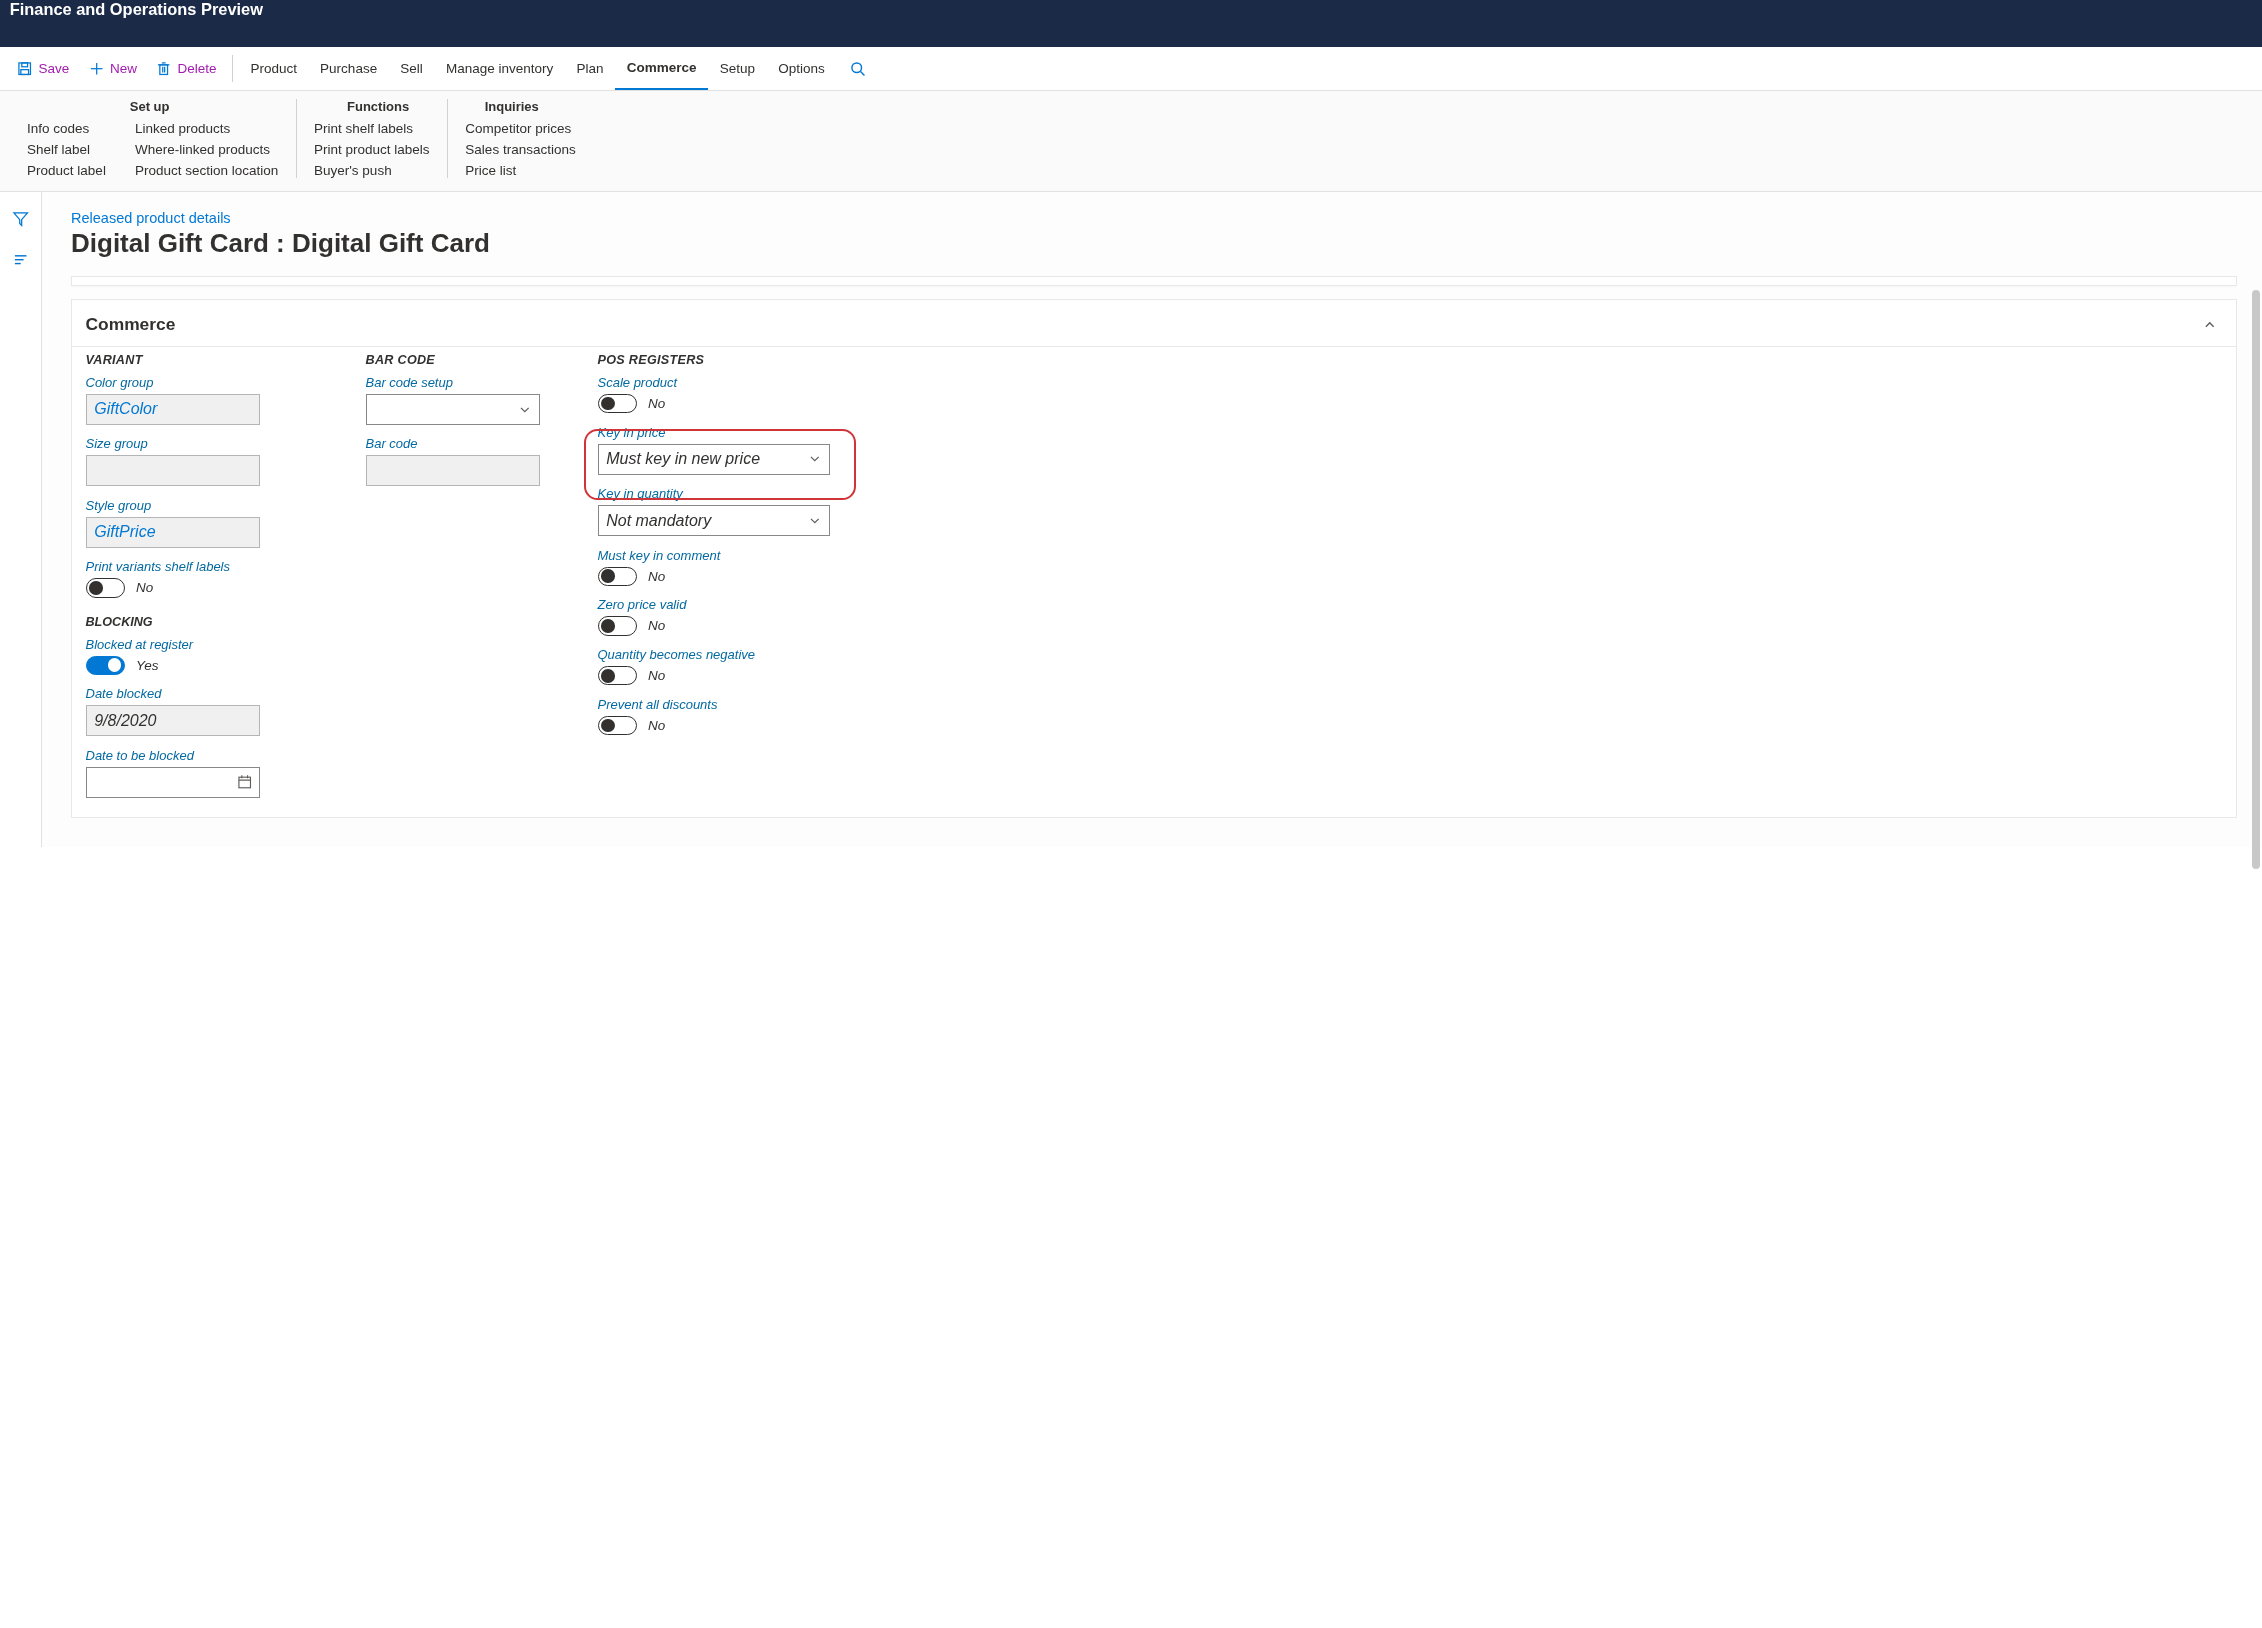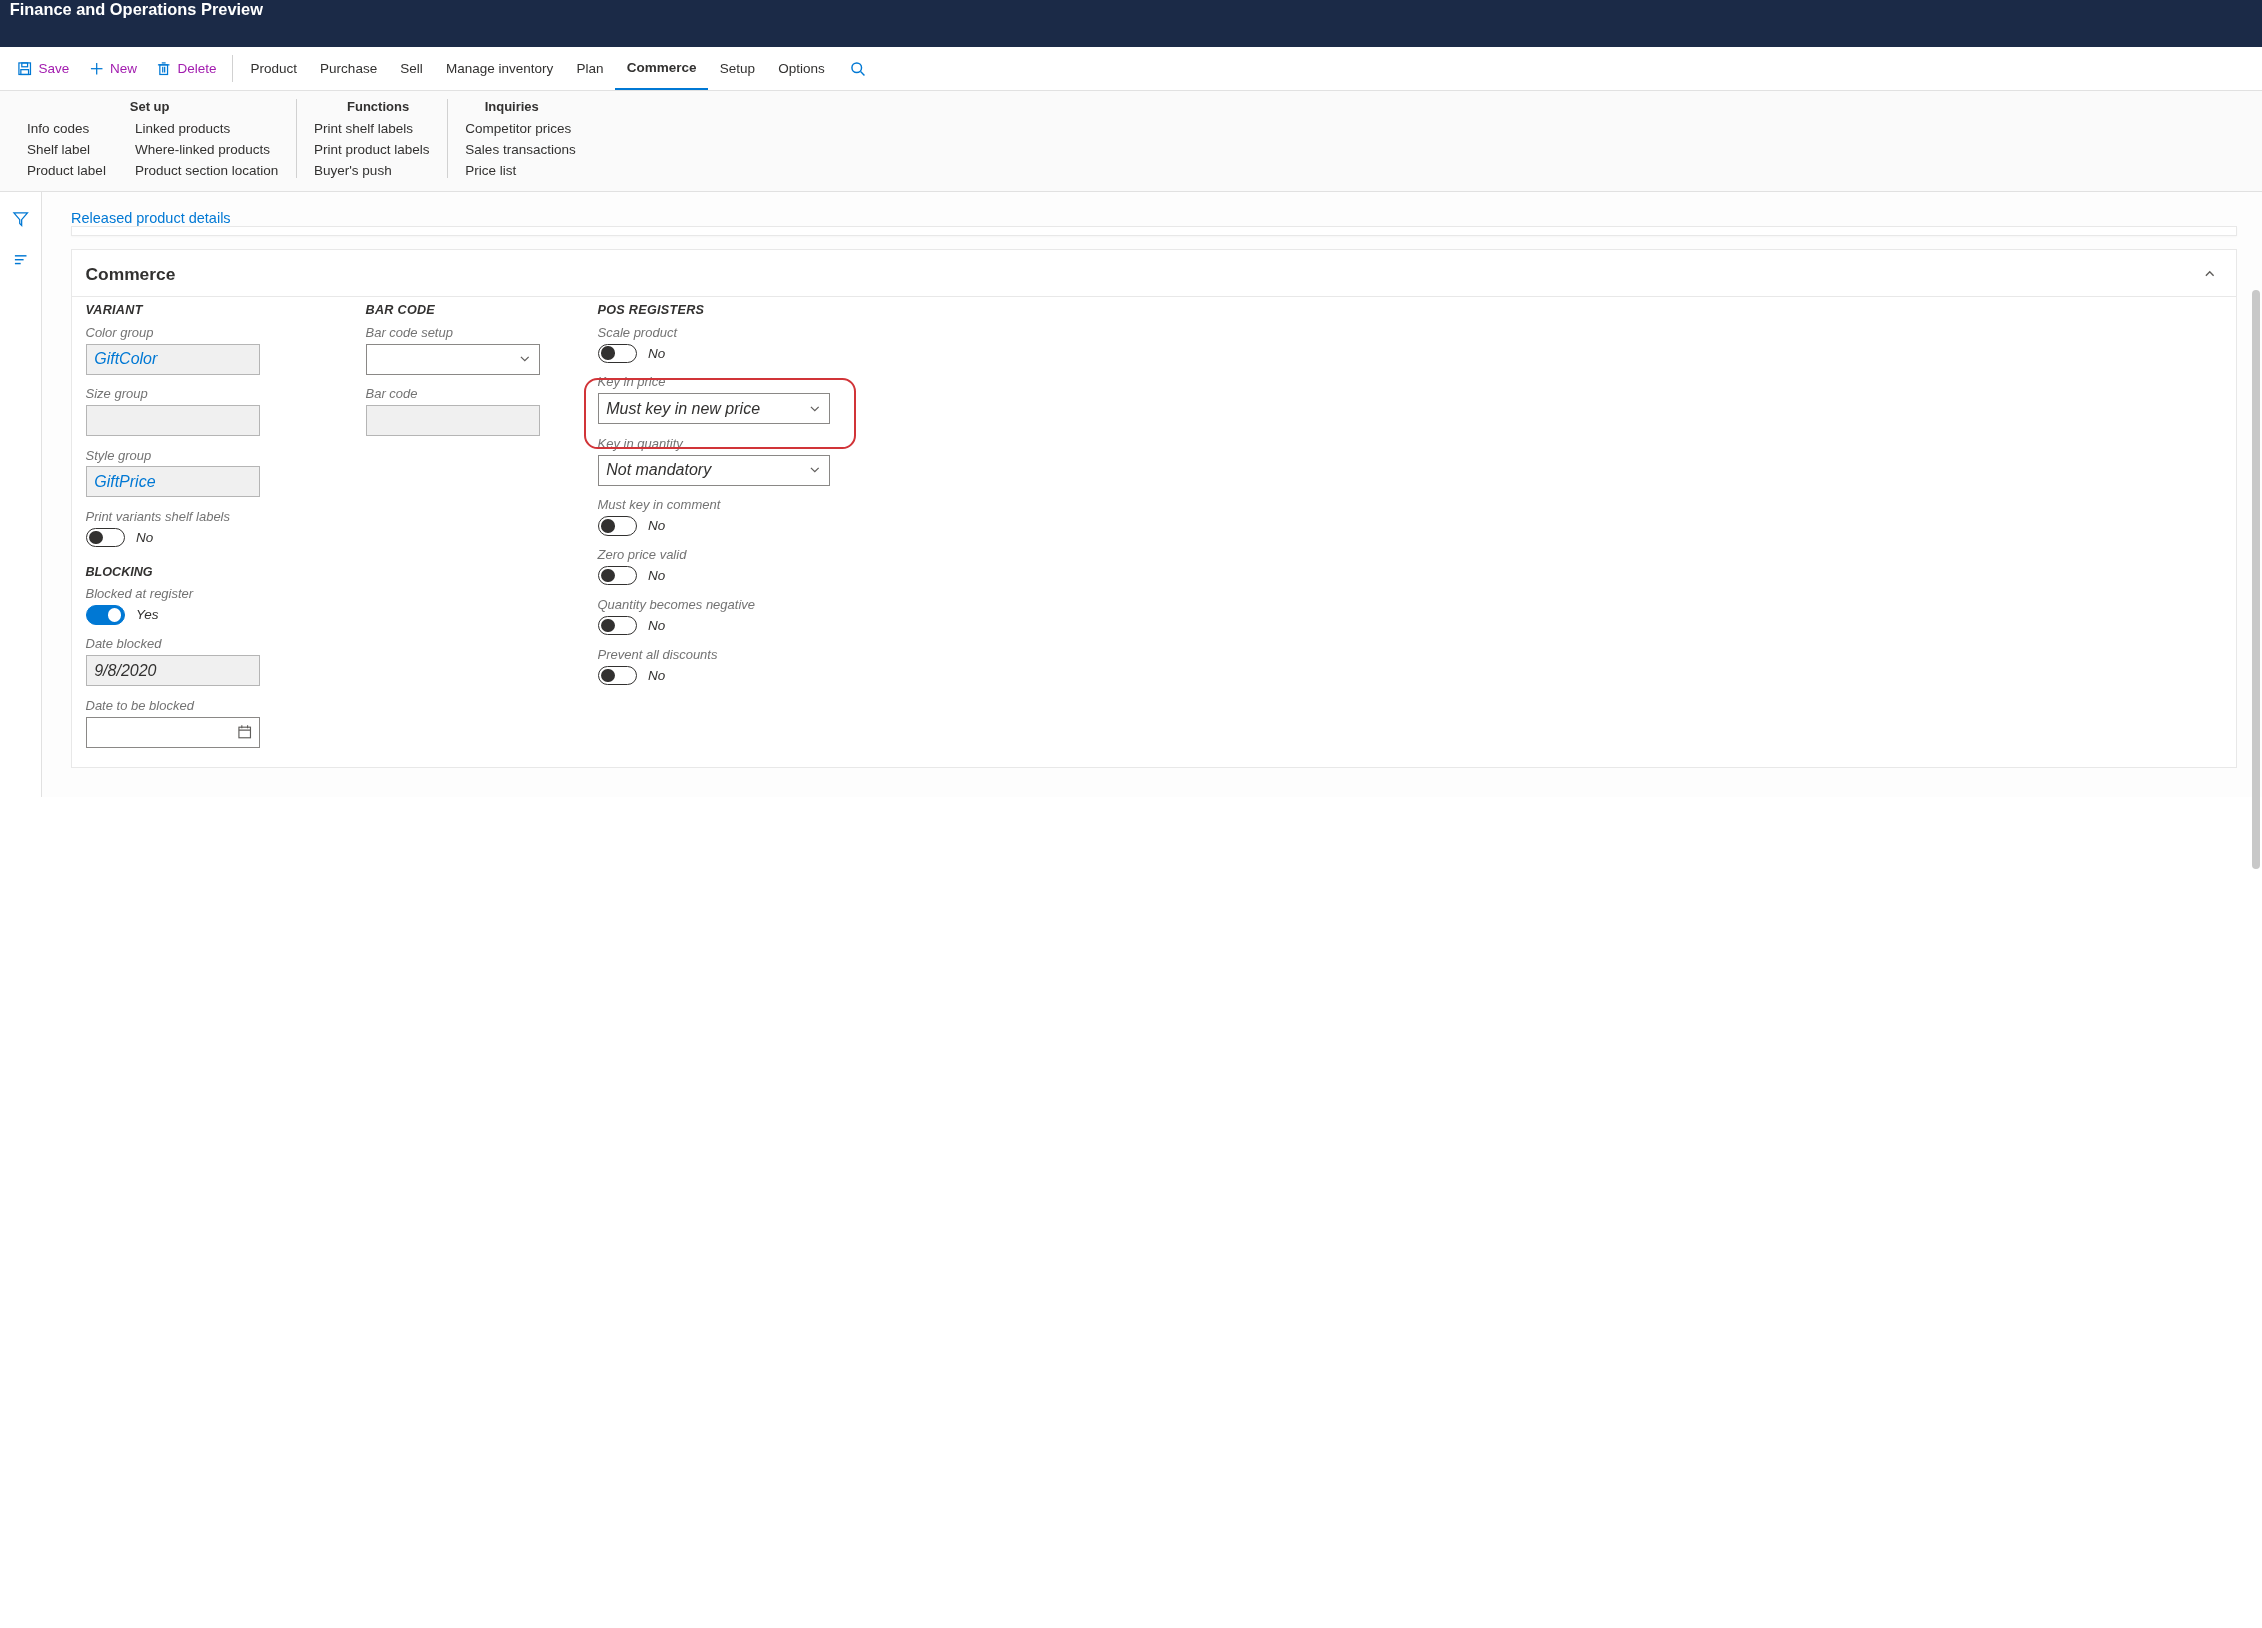--- a/index.html
+++ b/index.html
@@ -43,21 +43,21 @@
   
   .section-card { border: 1px solid #e8e8e8; background:#fff; }
   .section-header { display:flex; align-items:center; justify-content:space-between; padding: 13.5px 19.3px 11.6px 13.5px; cursor:pointer; }
   .section-title { font-size: 17.4px; font-weight: 600; }
   .section-body { padding: 5.8px 13.5px 19.3px 13.5px; border-top:1px solid #e8e8e8; display:flex; gap: 39px; }
   
   .form-col { width: 241px; font-style: italic; }
   .form-col.narrow { width: 193px; }
   .col-heading { font-size: 12.6px; font-weight: 700; margin-bottom: 7.7px; letter-spacing: 0.3px; }
   .sub-heading { font-size: 12.6px; font-weight: 700; margin: 17.4px 0 7.7px 0; }
-  .field-label { font-size: 13px; color: #737373; margin-bottom: 3.9px; margin-top: 11.6px; }
+  .field-label { font-size: 13px; color: #0369a1; margin-bottom: 3.9px; margin-top: 11.6px; }
   .field-label.first { margin-top: 5.8px; }
   
   .text-input, .select-input { width: 174px; height: 31px; border: 1px solid #8a8886; background: #fff; padding: 0 7.7px; font-size: 16px; display:flex; align-items:center; justify-content:space-between; }
   .text-input.readonly { background: #f0f0f0; border-color:#b5b5b5; }
   .text-input.link-val { color: #0078d4; }
   .select-input { width: 174px; cursor:pointer; }
   .select-input.wide { width: 232px; }
   .chev { display:inline-block; }
   
   
@@ -173,20 +173,21 @@
       <svg width="17.4" height="17.4" viewBox="0 0 18 18" stroke="#0078d4" stroke-width="1.5">
           <line x1="3" y1="5" x2="15" y2="5"></line>
           <line x1="3" y1="9" x2="12" y2="9"></line>
           <line x1="3" y1="13" x2="9" y2="13"></line>
         </svg>
     </div>
   </div>
 
   <div class="main-content">
     <div class="breadcrumb-link">Released product details</div>
+    <div class="page-title">Digital Gift Card : Digital Gift Card</div>
 
     <div class="section-strip"></div>
 
     <div class="section-card">
       <div class="section-header">
         <span class="section-title">Commerce</span>
         <svg width="13.5" height="13.5" viewBox="0 0 14 14" fill="none" stroke="#605e5c" stroke-width="1.5">
             <polyline points="3,9 7,5 11,9"></polyline>
           </svg>
       </div>

